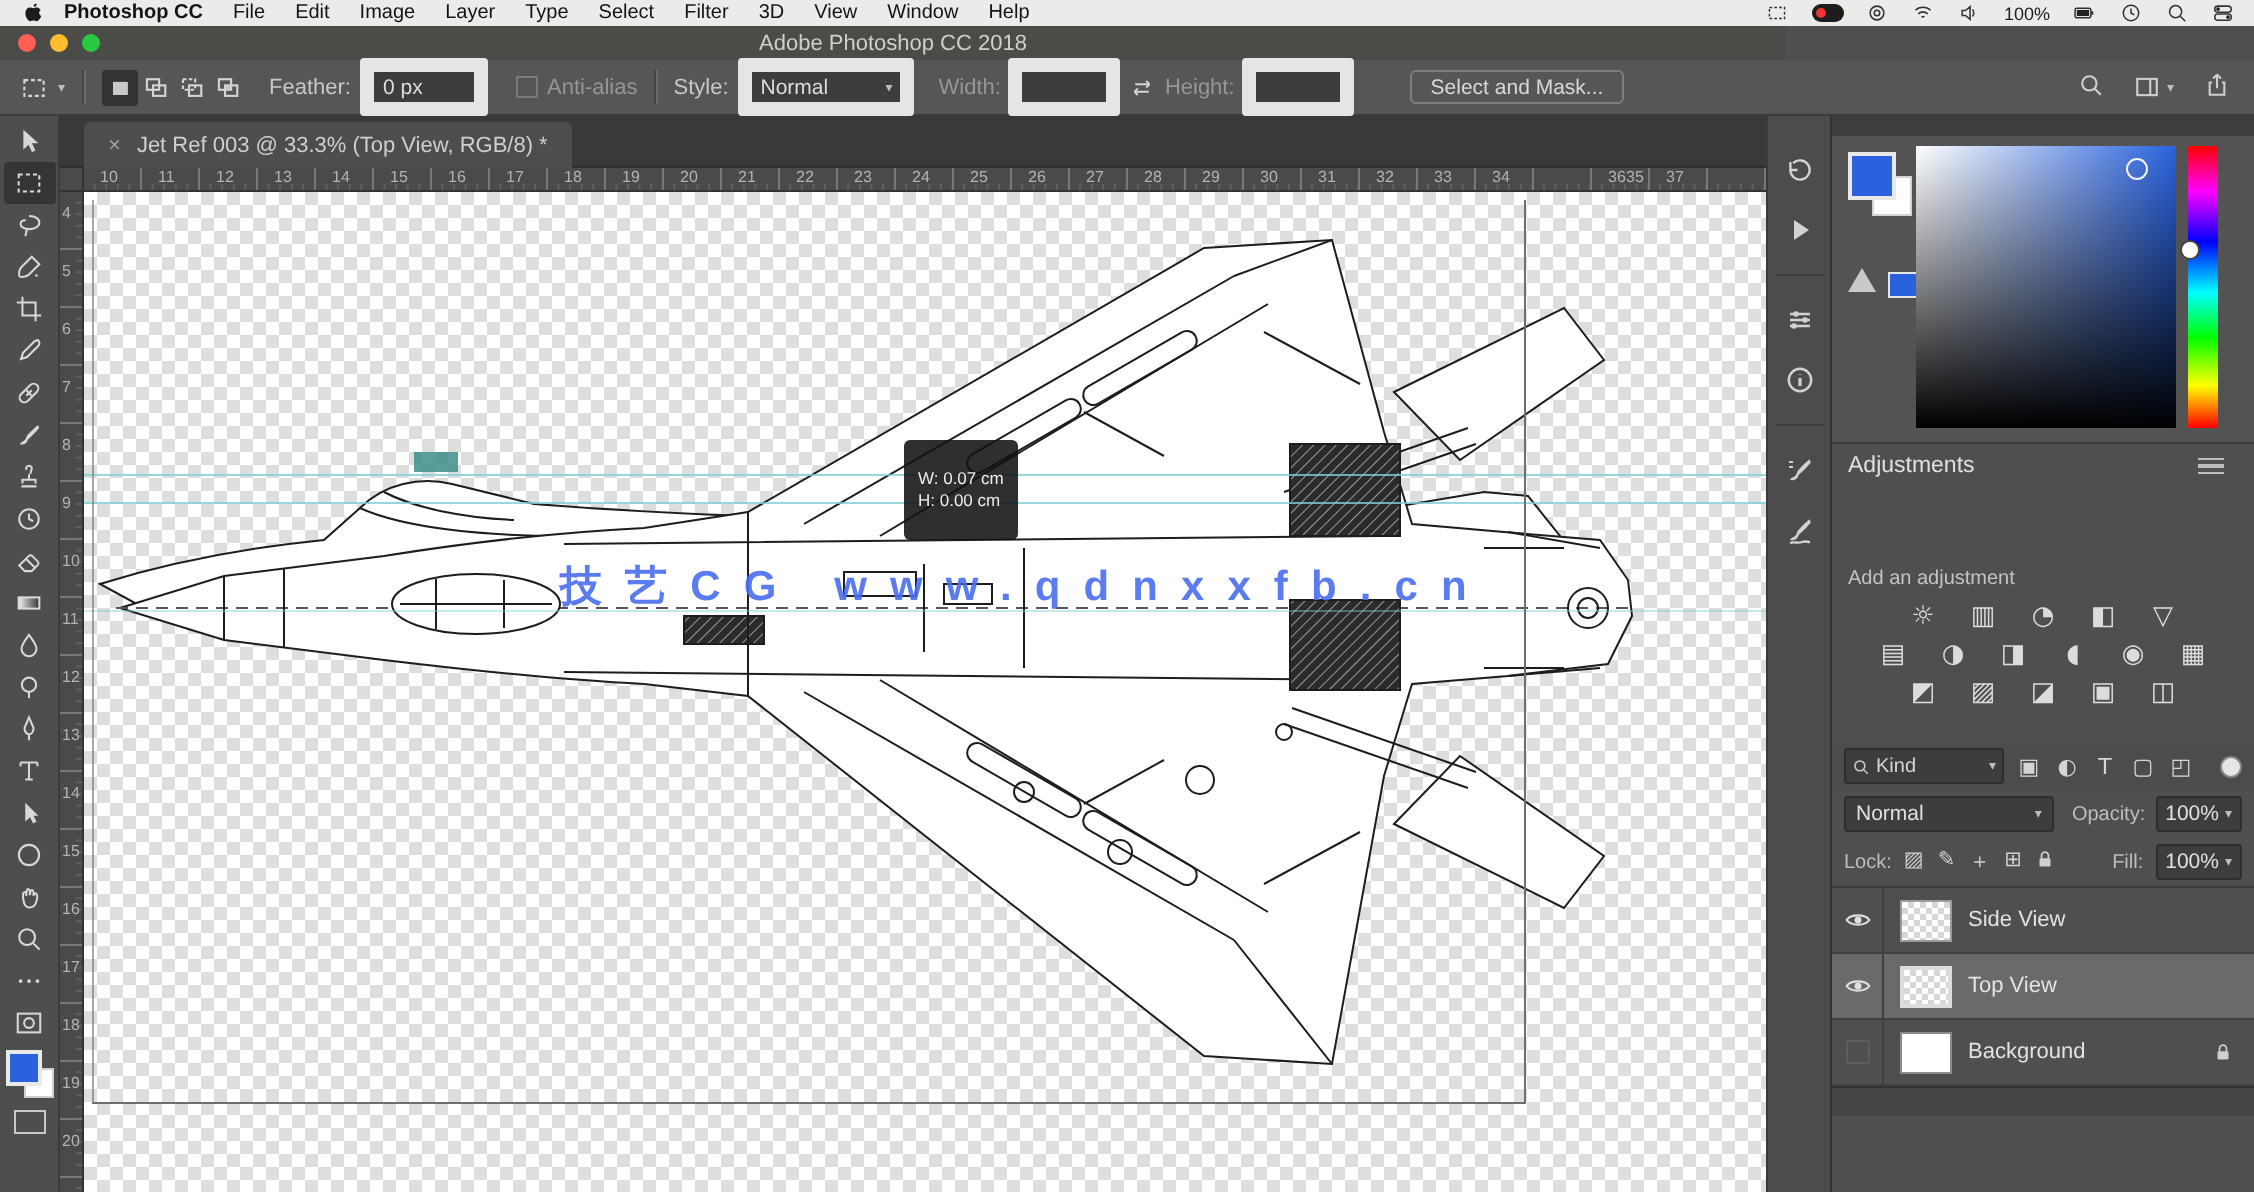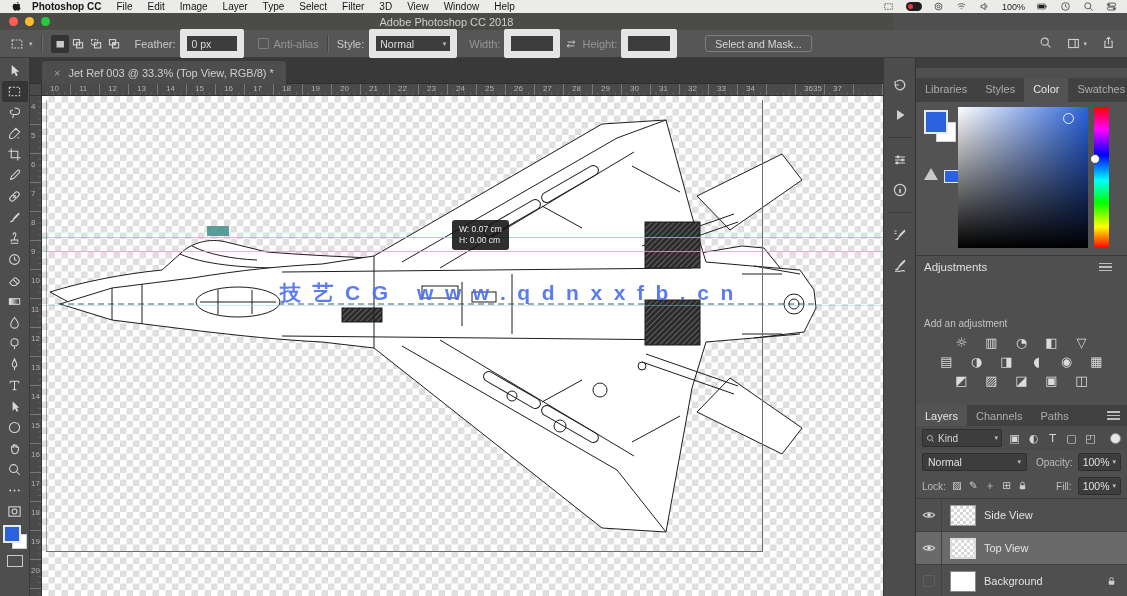--- a/index.html
+++ b/index.html
@@ -82,21 +82,21 @@
   #viewport{position:absolute;left:12px;top:38px;width:841px;height:500px;overflow:hidden;
      background-color:#fff;
      background-image:linear-gradient(45deg,#dedede 25%,transparent 25%,transparent 75%,#dedede 75%),
                       linear-gradient(45deg,#dedede 25%,transparent 25%,transparent 75%,#dedede 75%);
      background-size:13px 13px;background-position:0 0,6.5px 6.5px;}
   .guide{position:absolute;left:0;width:841px;height:1px;background:rgba(125,205,214,0.8);}
   .docline{position:absolute;background:#6e6e6e;}
   #watermark{position:absolute;left:238px;top:183px;font-size:21px;font-weight:bold;color:#4a6ef0;
              letter-spacing:0.55em;white-space:nowrap;opacity:0.9;}
   #tooltip{position:absolute;left:410px;top:124px;background:rgba(18,18,18,0.88);border-radius:3px;
-           padding:4px 7px;color:#ececec;font-size:8.5px;line-height:11px;white-space:nowrap;}
+           padding:14px 7px;color:#ececec;font-size:8.5px;line-height:11px;white-space:nowrap;}
 
   
   #dockcol{position:absolute;left:883px;top:0;width:32px;height:538px;background:#4c4c4c;
            border-left:1px solid #3a3a3a;box-sizing:border-box;display:flex;flex-direction:column;align-items:center;padding-top:14px;}
   .dock-ic{width:26px;height:26px;display:flex;align-items:center;justify-content:center;margin-bottom:4px;}
   .dock-ic svg{width:16px;height:16px;stroke:#d2d2d2;fill:none;stroke-width:1.2;color:#d2d2d2;}
   .dock-sep{width:24px;height:1px;background:#3c3c3c;margin:5px 0 9px 0;}
 
   
   #panelcol{position:absolute;left:915px;top:0;width:212px;height:538px;background:#4f4f4f;border-left:1px solid #323232;box-sizing:border-box;}
@@ -774,26 +774,20 @@
       </div>
       <div class="dock-ic">
         <svg viewBox="0 0 16 16">
           <use href="#sym-brushes"></use>
         </svg>
       </div>
     </div>
 
   <div id="panelcol">
     <div id="colorstrip"></div>
-    <div id="colortabs" class="ptabs">
-        <span class="ptab">Libraries</span>
-        <span class="ptab">Styles</span>
-        <span class="ptab active">Color</span>
-        <span class="ptab">Swatches</span>
-      </div>
     <div id="colorbody">
       <div id="cb-back"></div>
       <div id="cb-front" style="background: rgb(42, 98, 221);"></div>
       <div id="warn-tri"></div>
       <div id="warn-chip" style="background: rgb(42, 98, 221);"></div>
       <div id="satsq"></div>
       <div id="satdot"></div>
       <div id="huestrip"></div>
       <div id="hueknob"></div>
     </div>
@@ -828,30 +822,20 @@
             <span class="adj-ic gly">◩</span>
             <span class="adj-ic gly">▨</span>
             <span class="adj-ic gly">◪</span>
             <span class="adj-ic gly">▣</span>
             <span class="adj-ic gly">◫</span>
           </div>
         </div>
     </div>
 
     <div id="layerspanel">
-      <div class="ptabs" id="layertabs">
-          <span class="ptab active">Layers</span>
-          <span class="ptab">Channels</span>
-          <span class="ptab">Paths</span>
-          <span class="pmenu">
-            <i></i>
-            <i></i>
-            <i></i>
-          </span>
-        </div>
       <div id="filter-row">
         <span id="kind-box">
           <svg viewBox="0 0 16 16">
               <use href="#sym-search"></use>
             </svg>
           <span>Kind</span>
           <span class="carets" style="margin-left:auto">▾</span>
         </span>
         <span style="display:flex;gap:2px">
             <span class="fil-ic gly">▣</span>

